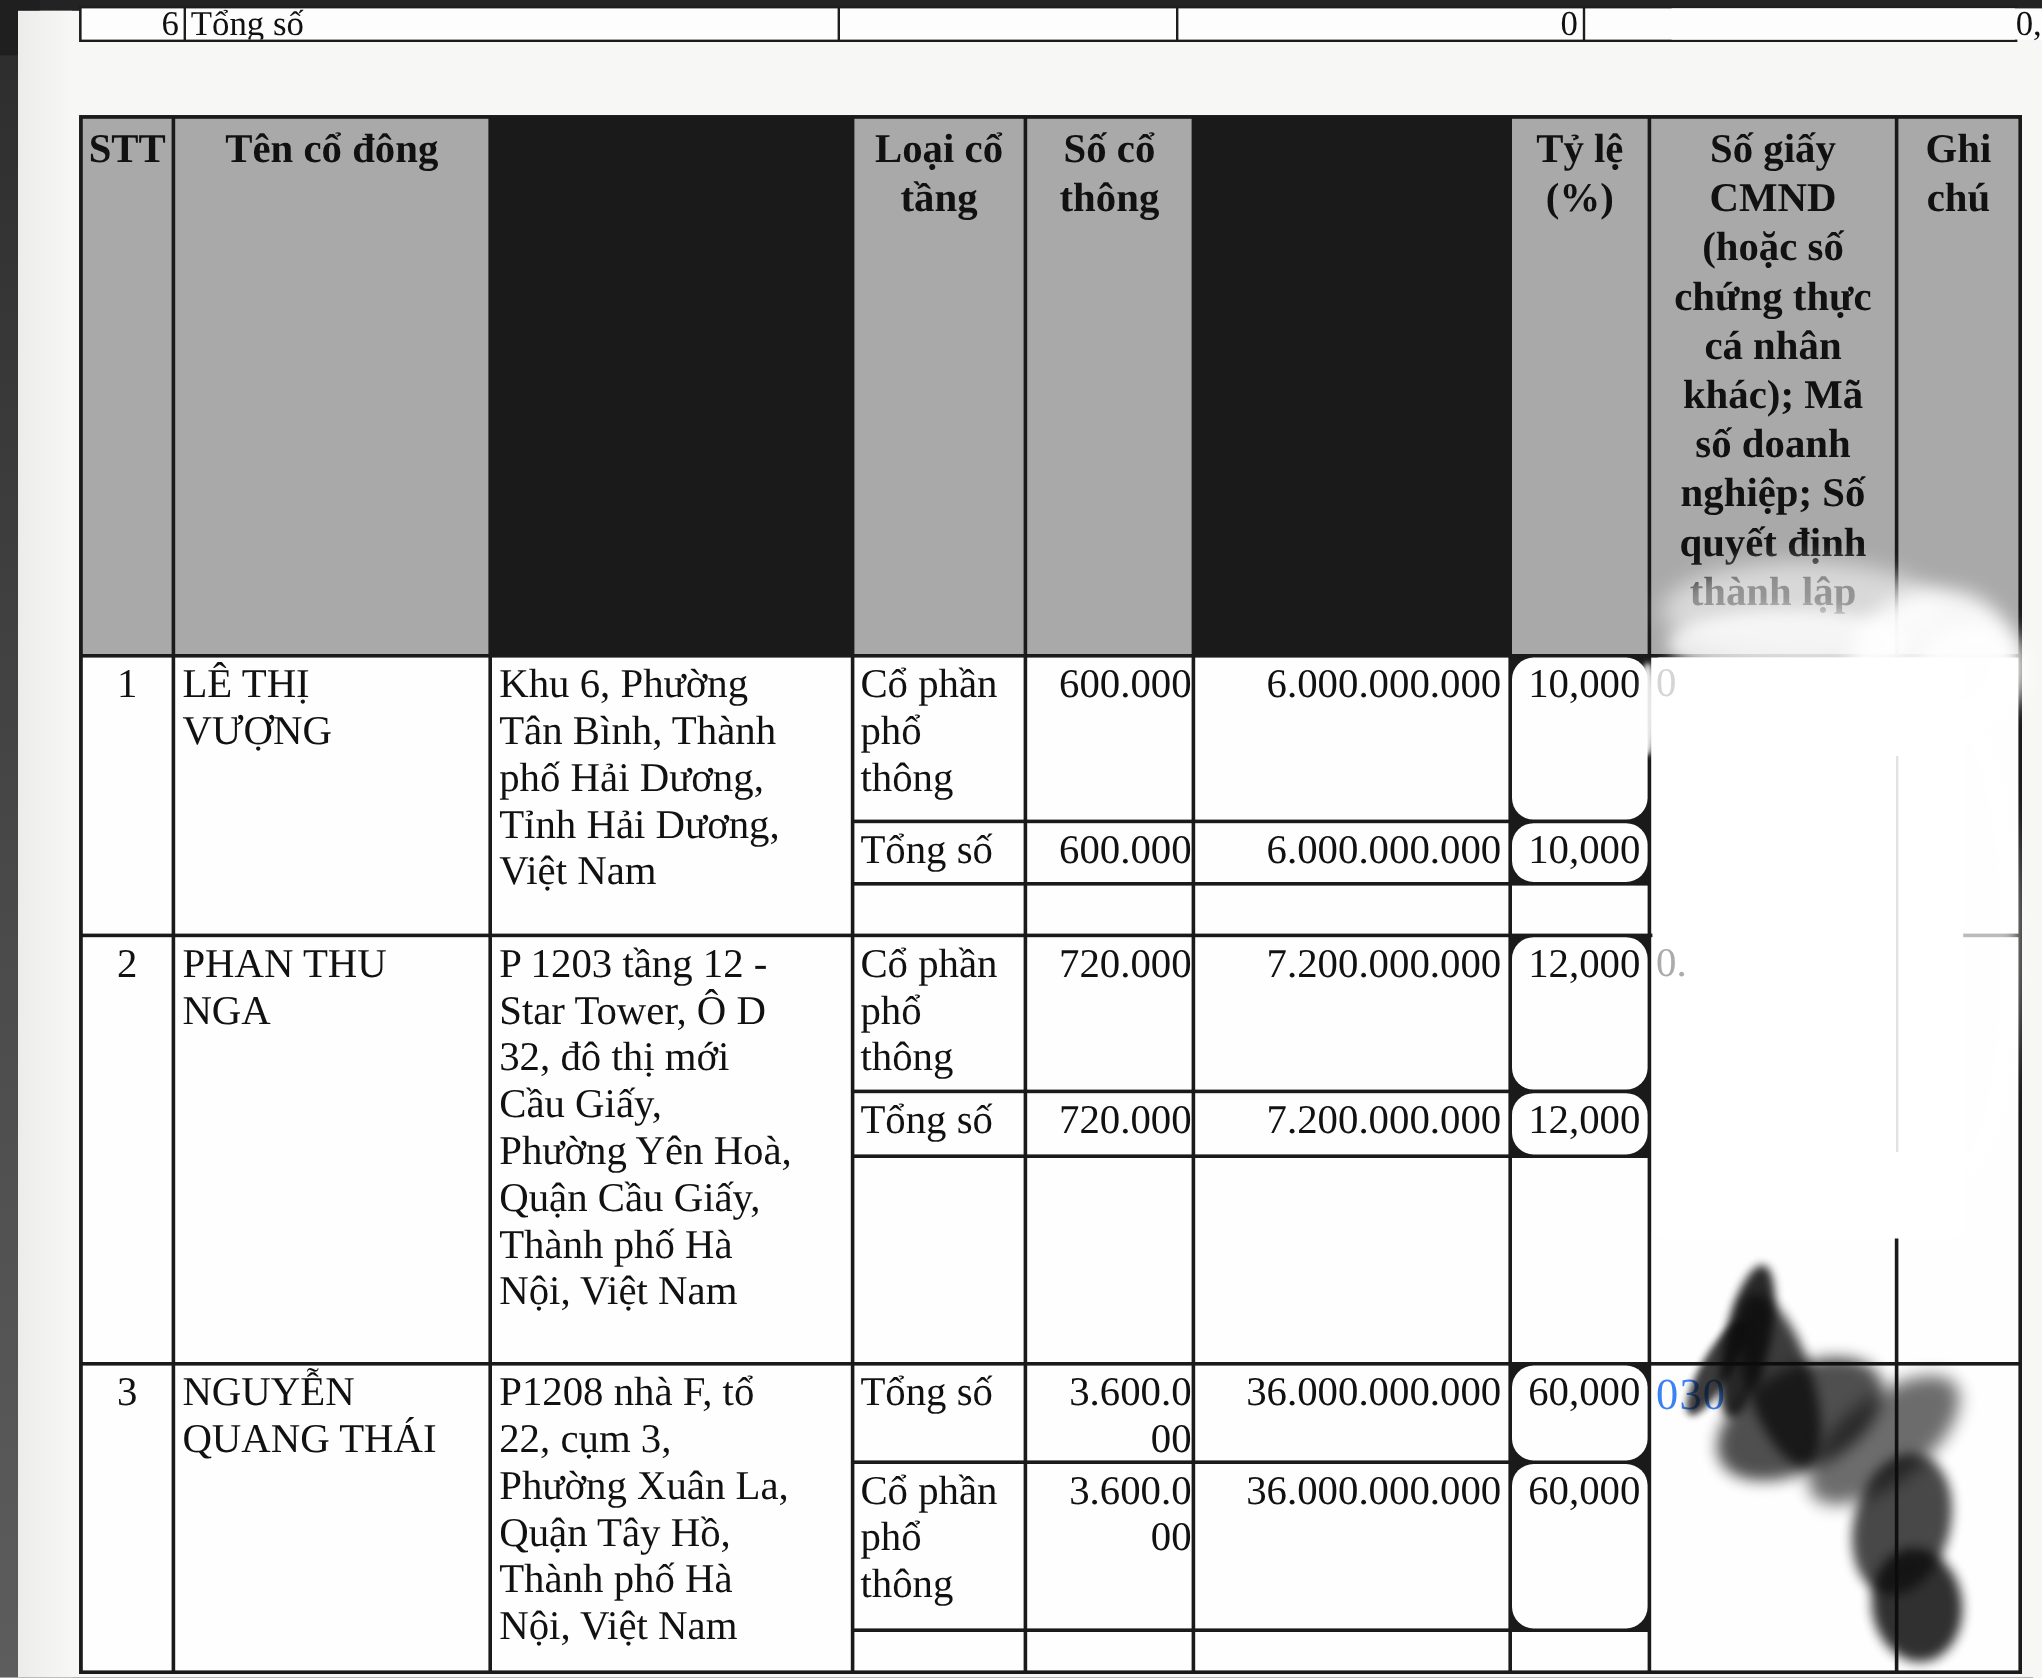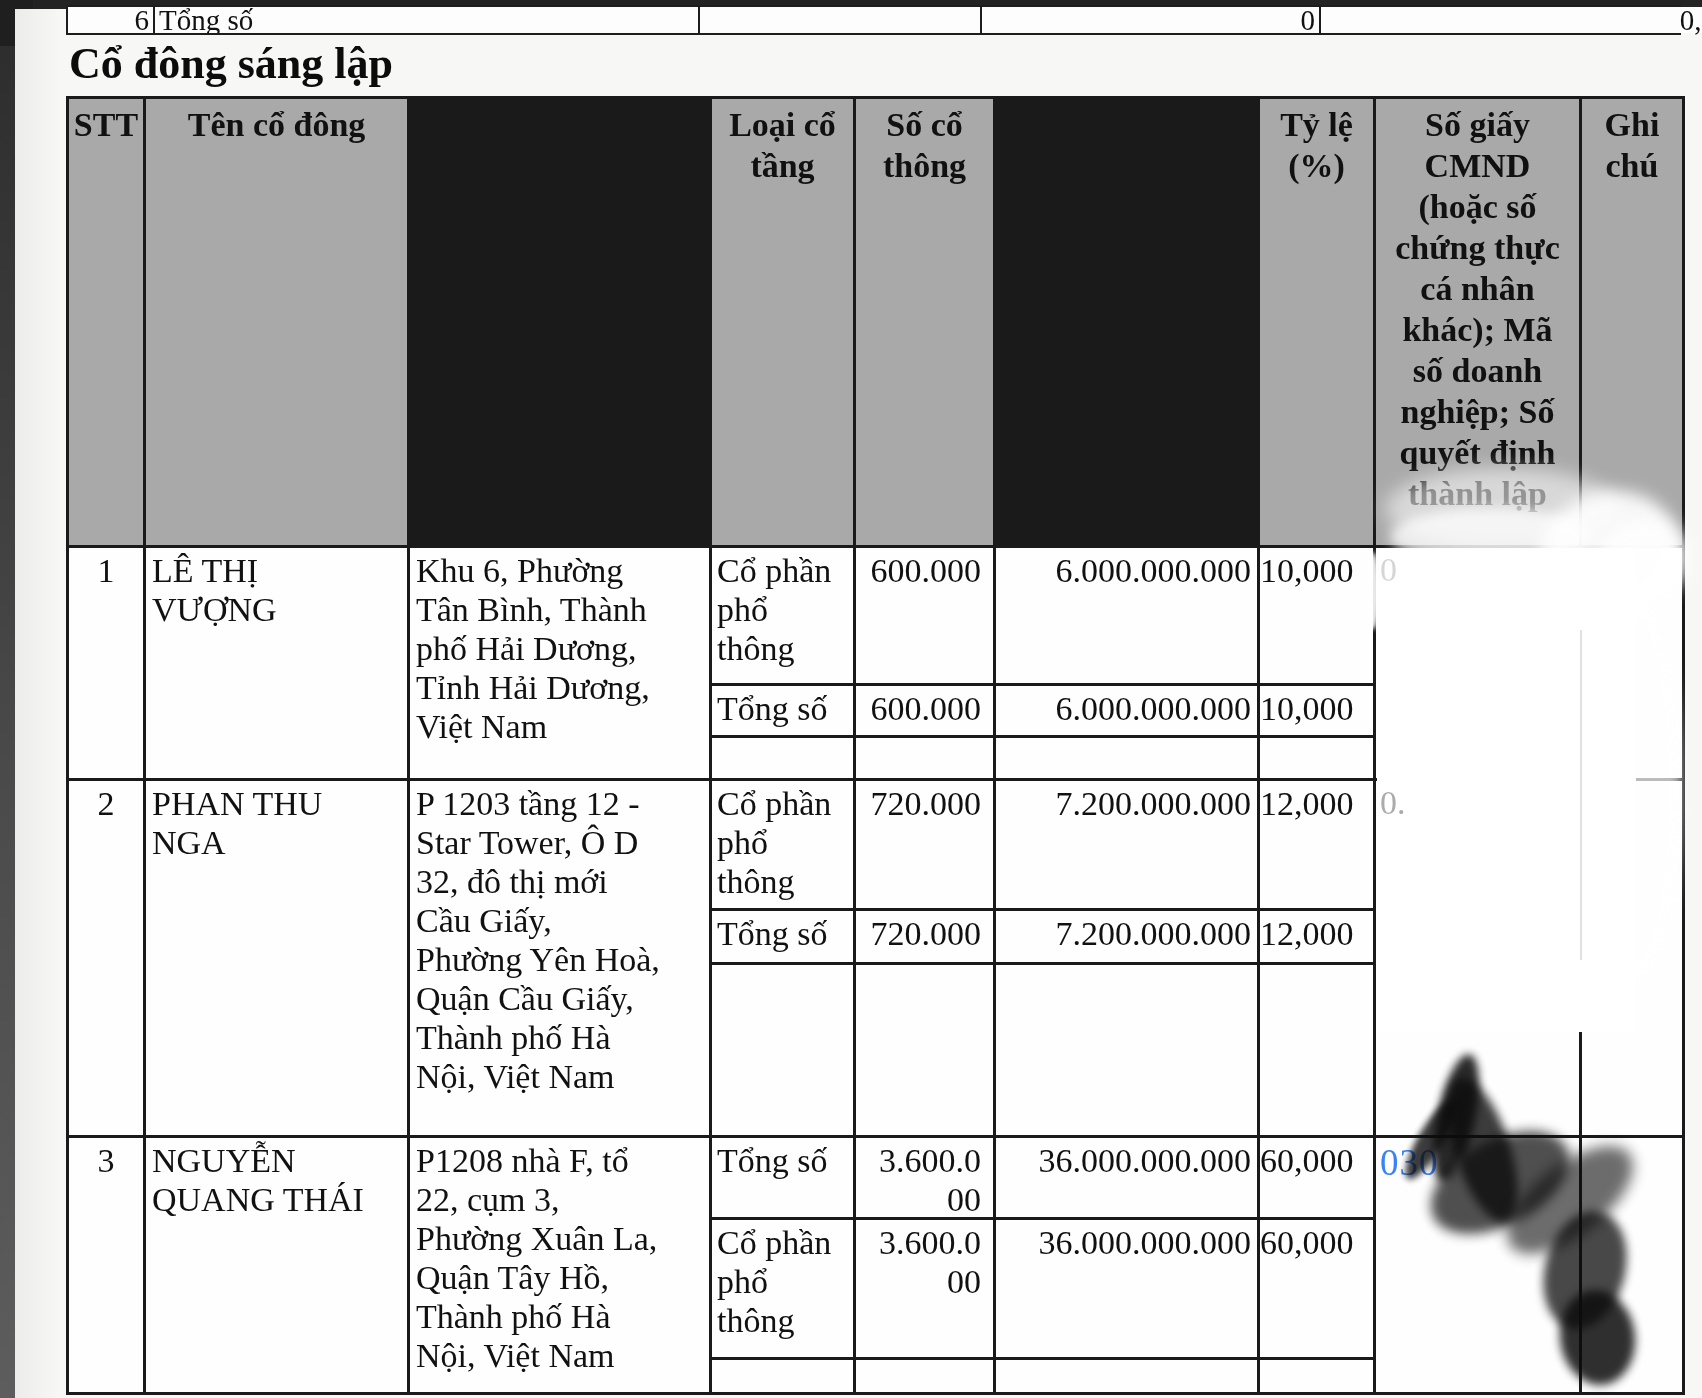--- a/index.html
+++ b/index.html
@@ -38,23 +38,23 @@
     display:grid;
     grid-template-columns:74px 261px 299px 141px 137px 261px 113px 203px 100px;
     grid-template-rows:446px 135px 49px 40px 127px 51px 170px 79px 137px 32px;
     gap:3px;background:#1a1a1a;border:3px solid #1a1a1a;
   }
   .cell{background:#fefefe;white-space:pre-line;overflow:hidden;}
   .h{background:#a9a9a9;font-weight:bold;text-align:center;
      font-size:34px;line-height:41px;padding-top:5px;}
   .d{font-size:34px;line-height:39px;padding-top:3px;}
   .al{text-align:left;padding-left:6px;}
-  .ar{text-align:right;padding-right:12px;}
+  .ar{text-align:right;padding-right:0;}
   .cc{text-align:center;}
-  .pr3{padding-right:20px;}
+  .pr3{padding-right:6px;border-radius:18px;}
   .pr6{padding-right:6px;}
   .rel{position:relative;}
 
   .sal{text-align:left;padding-left:4px;}
   .sar{text-align:right;padding-right:4px;}
 
   
   .rem{position:absolute;left:4px;top:3px;font-size:34px;}
   .rem1{color:#b3b3b3;opacity:.55;}
   .rem2{color:#8f8f8f;opacity:.75;}
@@ -79,21 +79,20 @@
   <div id="sumtable">
     <div class="cell sar">6</div>
     <div class="cell sal">Tổng số</div>
     <div class="cell sar"></div>
     <div class="cell sar">0</div>
     <div class="cell sar">0</div>
   </div>
 
   <div style="position:absolute;left:1393px;top:7px;width:352px;height:26px;background:#fdfdfd;font-size:29px;line-height:27px;text-align:right;padding-right:8px;z-index:2;" class="cellfix">0,000</div>
 
-  <div id="heading">Cổ đông sáng lập</div>
 
   <div id="ftable">
 
     <div class="cell h" style="grid-area:1/2/2/3">Tên cổ đông</div>
     <div class="cell h" style="grid-area:1/1/2/2">STT</div>
     <div class="cell h" style="grid-area:1/4/2/5">Loại cổ
 tầng</div>
     <div class="cell h" style="grid-area:1/5/2/6">Số cổ
 thông</div>
     <div class="cell h" style="grid-area:1/7/2/8">Tỷ lệ

